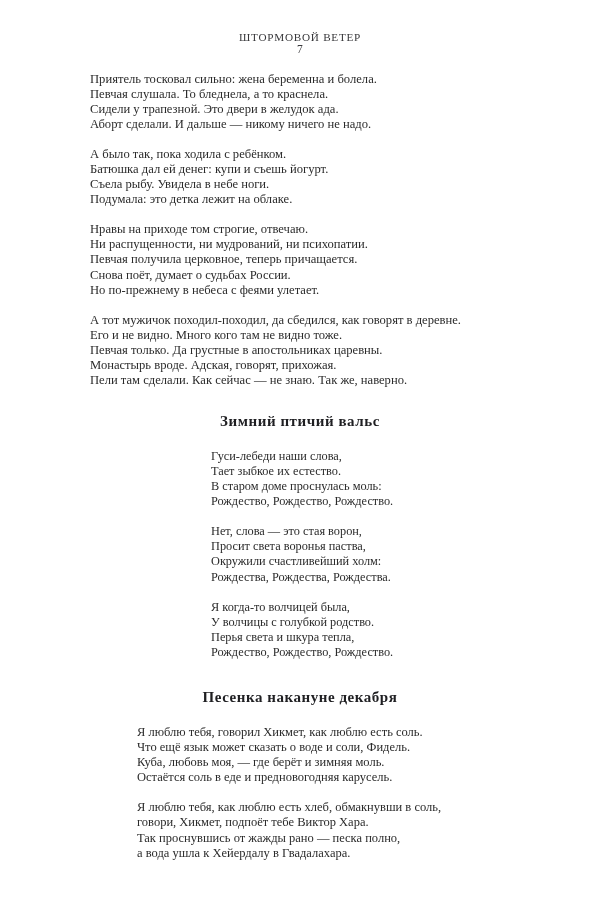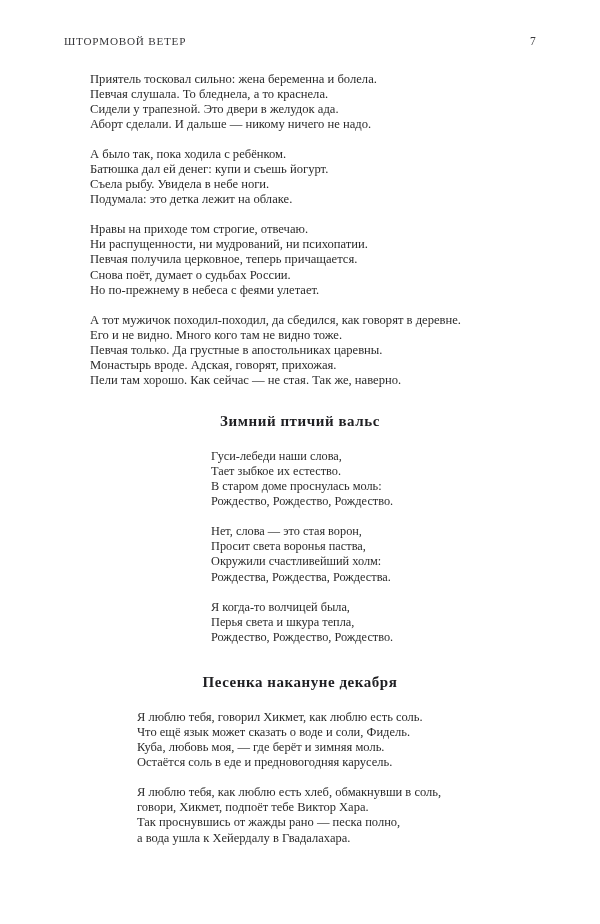--- a/index.html
+++ b/index.html
@@ -25,22 +25,23 @@
   }
 
   
   .running-head {
     position: absolute;
     left: 64px;
     right: 64px;
     top: 31px;
     height: 16px;
     display: flex;
-    align-items: flex-end;
+    align-items: center;
     justify-content: space-between;
+    flex-direction: column;
   }
   .running-title {
     font-size: 11.2px;
     letter-spacing: 0.75px;
     text-transform: uppercase;
     color: #37373a;
     white-space: nowrap;
   }
   .folio {
     font-size: 11.5px;
@@ -130,21 +131,21 @@
         <div class="line">Ни распущенности, ни мудрований, ни психопатии.</div>
         <div class="line">Певчая получила церковное, теперь причащается.</div>
         <div class="line">Снова поёт, думает о судьбах России.</div>
         <div class="line">Но по-прежнему в небеса с феями улетает.</div>
       </div>
       <div class="stanza">
         <div class="line">А тот мужичок походил-походил, да сбедился, как говорят в деревне.</div>
         <div class="line">Его и не видно. Много кого там не видно тоже.</div>
         <div class="line">Певчая только. Да грустные в апостольниках царевны.</div>
         <div class="line">Монастырь вроде. Адская, говорят, прихожая.</div>
-        <div class="line">Пели там хорошо. Как сейчас — не стая. Так же, наверно.</div>
+        <div class="line">Пели там сделали. Как сейчас — не знаю. Так же, наверно.</div>
       </div>
     </div>
 
     <div class="gap-before-title-1"></div>
 
     <div class="poem-title">Зимний птичий вальс</div>
 
     <div class="gap-after-title-1"></div>
 
     <div class="block poem-centered">
@@ -155,20 +156,21 @@
         <div class="line">Рождество, Рождество, Рождество.</div>
       </div>
       <div class="stanza">
         <div class="line">Нет, слова — это стая ворон,</div>
         <div class="line">Просит света воронья паства,</div>
         <div class="line">Окружили счастливейший холм:</div>
         <div class="line">Рождества, Рождества, Рождества.</div>
       </div>
       <div class="stanza">
         <div class="line">Я когда-то волчицей была,</div>
+        <div class="line">У волчицы с голубкой родство.</div>
         <div class="line">Перья света и шкура тепла,</div>
         <div class="line">Рождество, Рождество, Рождество.</div>
       </div>
     </div>
 
     <div class="gap-before-title-2"></div>
 
     <div class="poem-title">Песенка накануне декабря</div>
 
     <div class="gap-after-title-2"></div>

